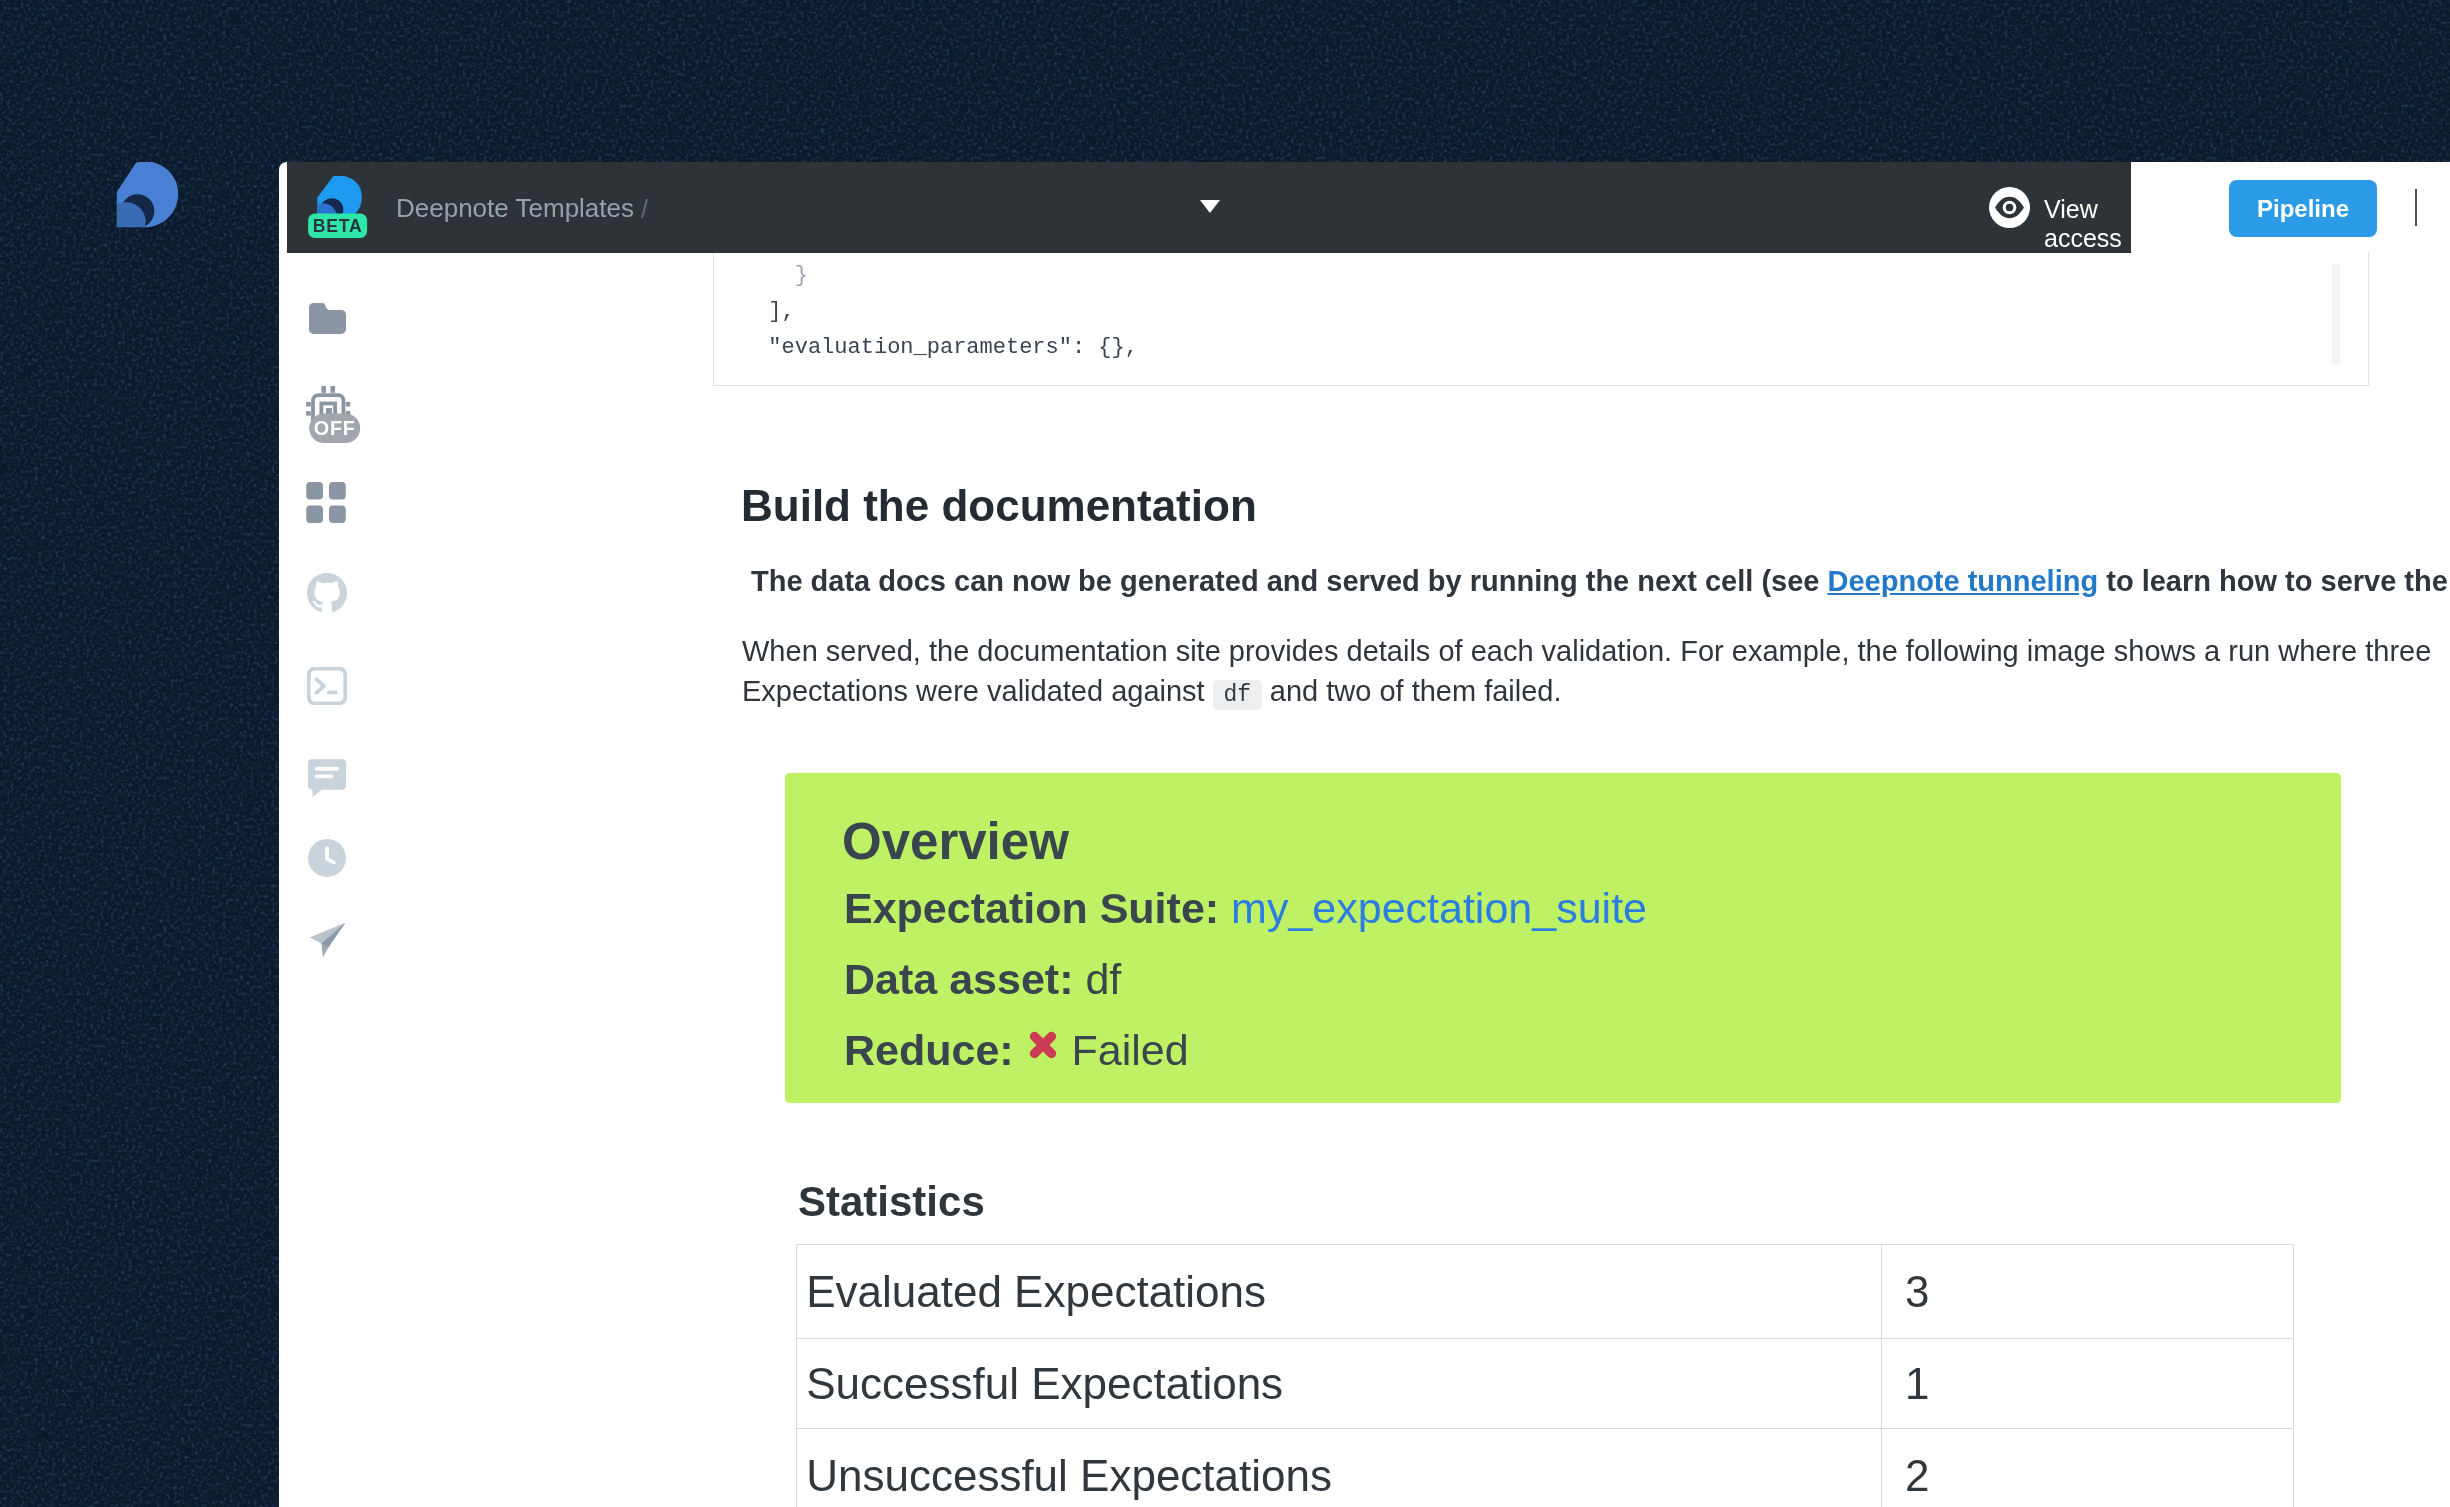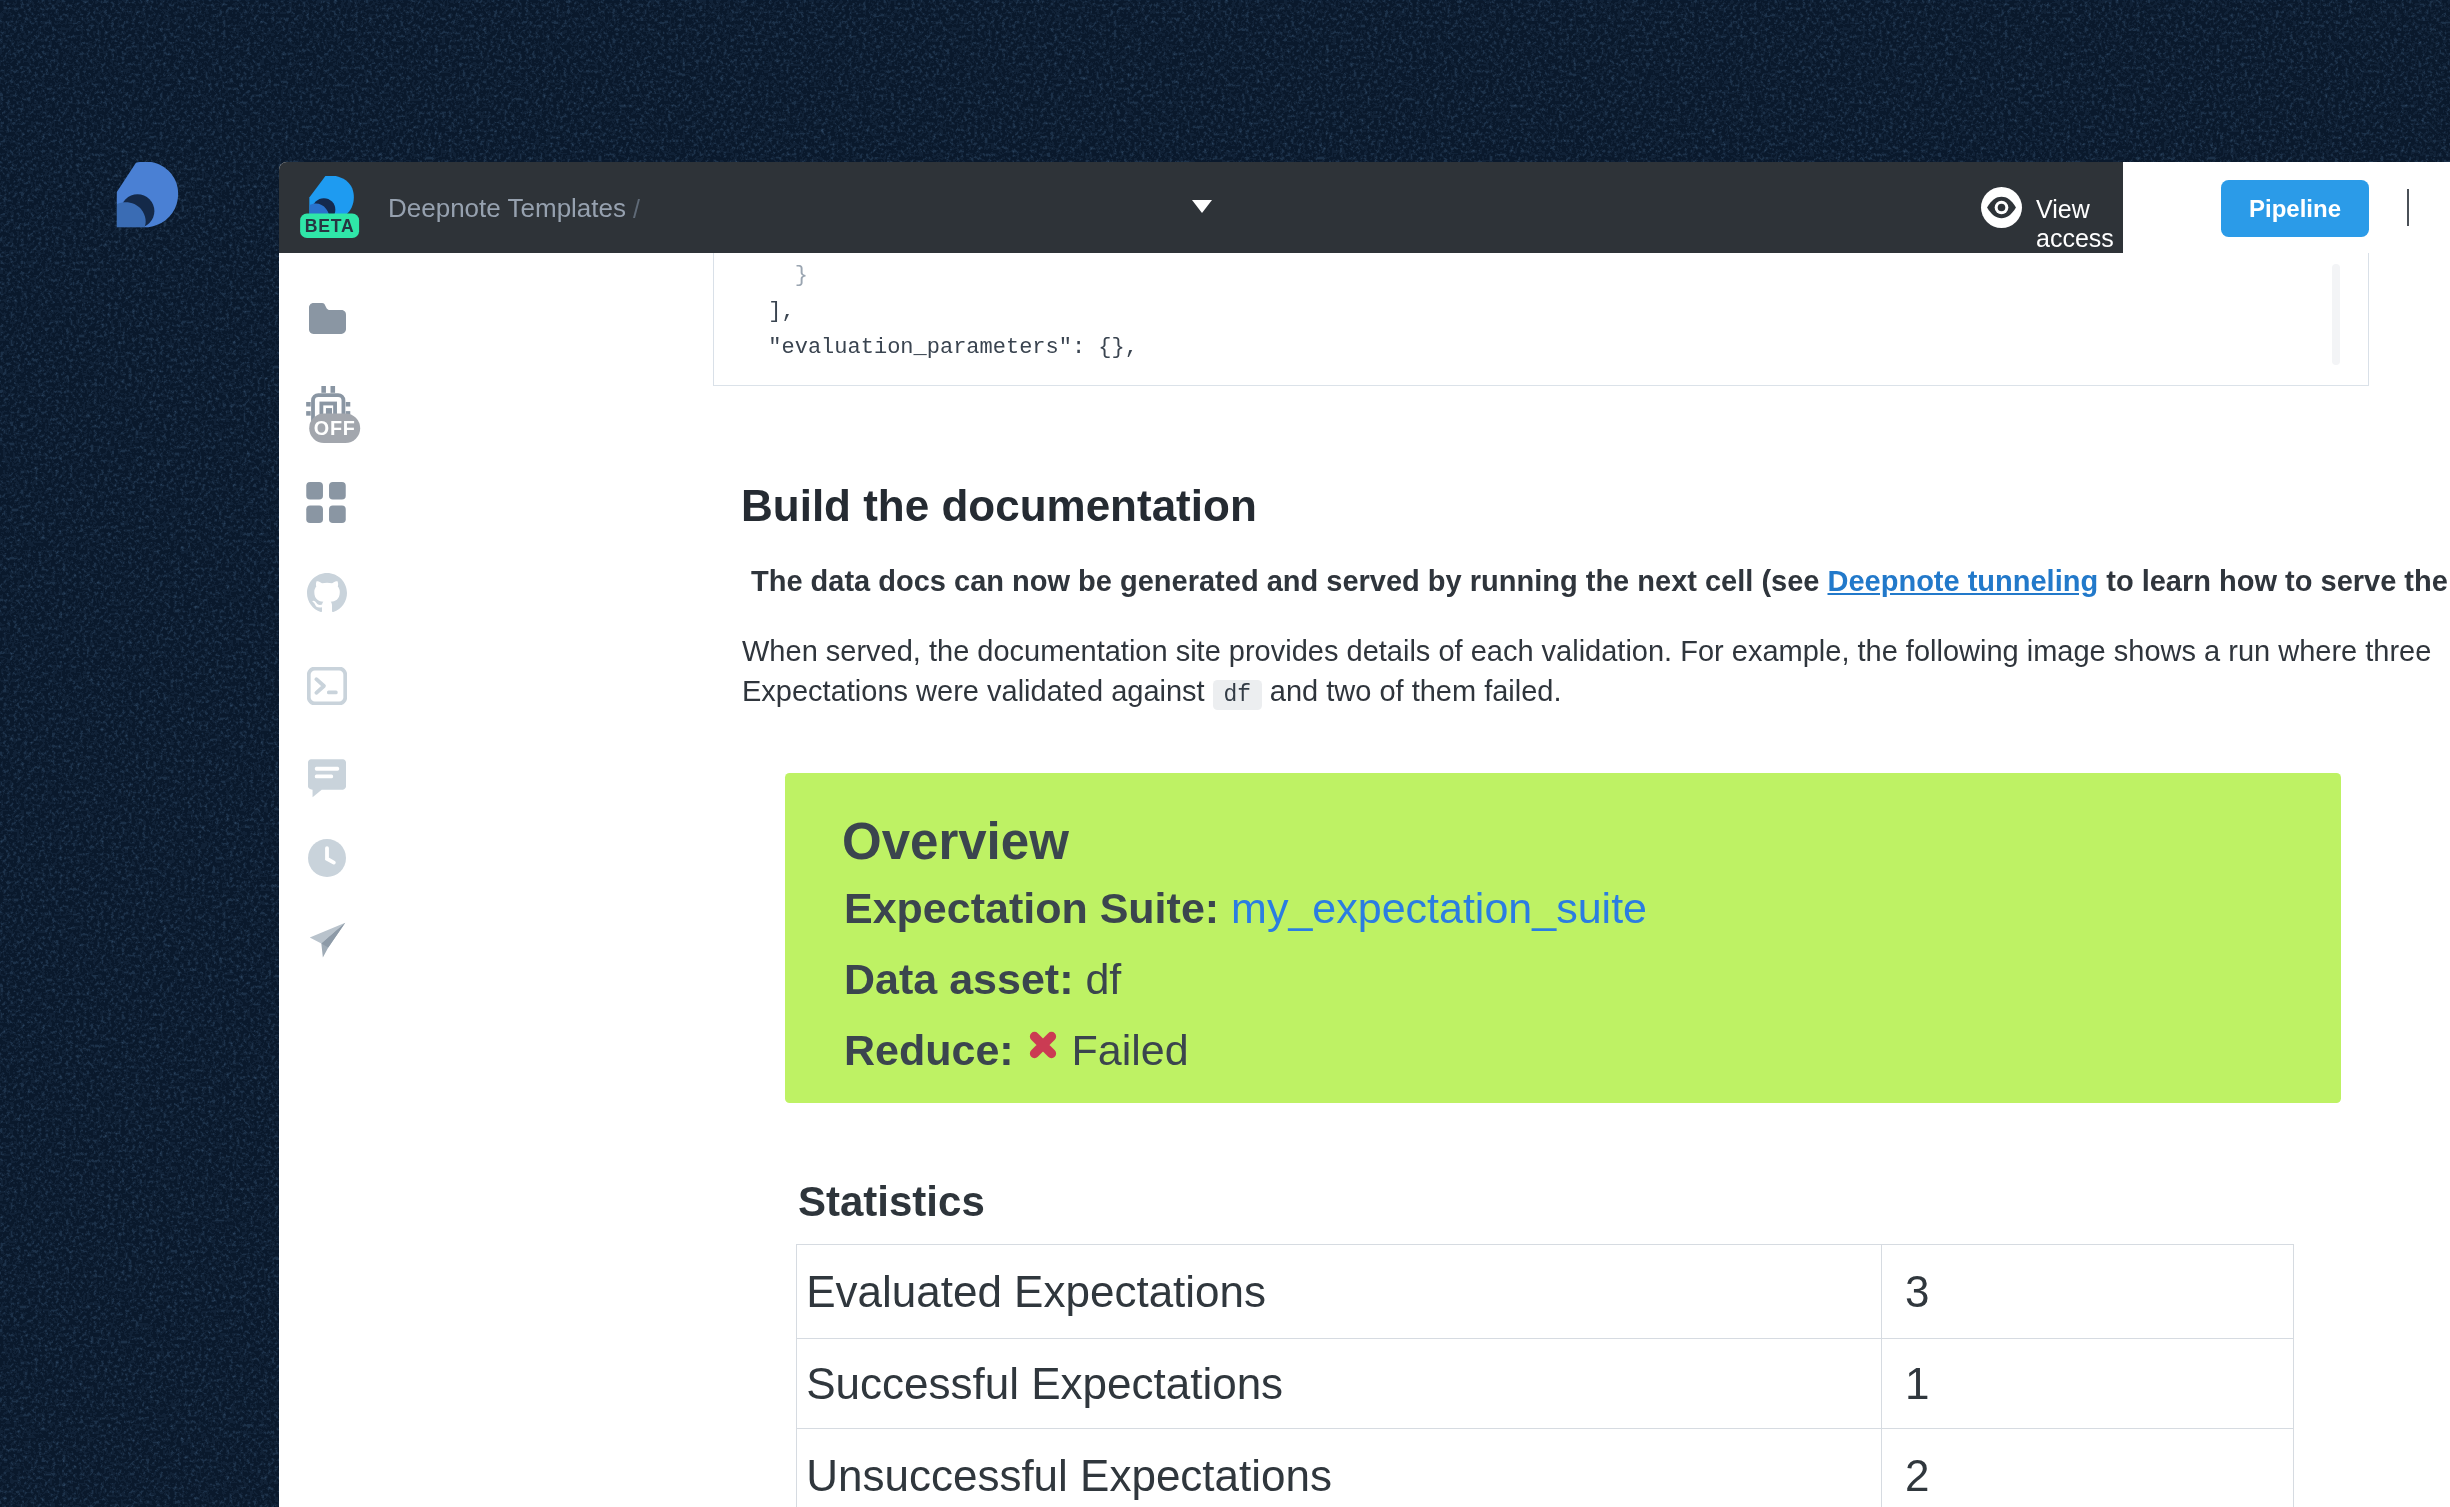--- a/index.html
+++ b/index.html
@@ -4,21 +4,21 @@
 <style>
   * { margin:0; padding:0; box-sizing:border-box; }
   html,body { width:2450px; height:1508px; overflow:hidden; }
   body { background:#0d1f36; font-family:"Liberation Sans", sans-serif; position:relative; }
   .abs { position:absolute; }
   #noise { position:absolute; left:0; top:0; width:2450px; height:1508px; }
 
   
   #frame { position:absolute; left:279px; top:162px; width:2171px; height:1345px;
            background:#fff; border-radius:7.7px 0 0 0; overflow:hidden; }
-  #topbar { position:absolute; left:0; top:0; width:1844px; height:91px; background:#2e3338; }
+  #topbar { position:absolute; left:8px; top:0; width:1844px; height:91px; background:#2e3338; }
 
   .crumb1 { position:absolute; left:109px; top:31px; font-size:26px; color:#96a1af; }
   .slash  { position:absolute; left:354px; top:33px; font-size:25px; color:#5f6a77; }
   .crumb2 { position:absolute; left:371px; top:34px; font-size:24px; font-weight:bold; color:#f5f8fa; }
   #caret  { position:absolute; left:913px; top:38px; width:0; height:0;
             border-left:10.7px solid transparent; border-right:10.7px solid transparent;
             border-top:13px solid #fff; }
   #eyec { position:absolute; left:1702px; top:24.5px; width:41px; height:41px; background:#fff; border-radius:50%; }
   .viewaccess { position:absolute; left:1757px; top:33px; font-size:25px; color:#fff; }
   #dupbtn { position:absolute; left:1942px; top:17.6px; width:148px; height:57px; background:#2b9be8;

